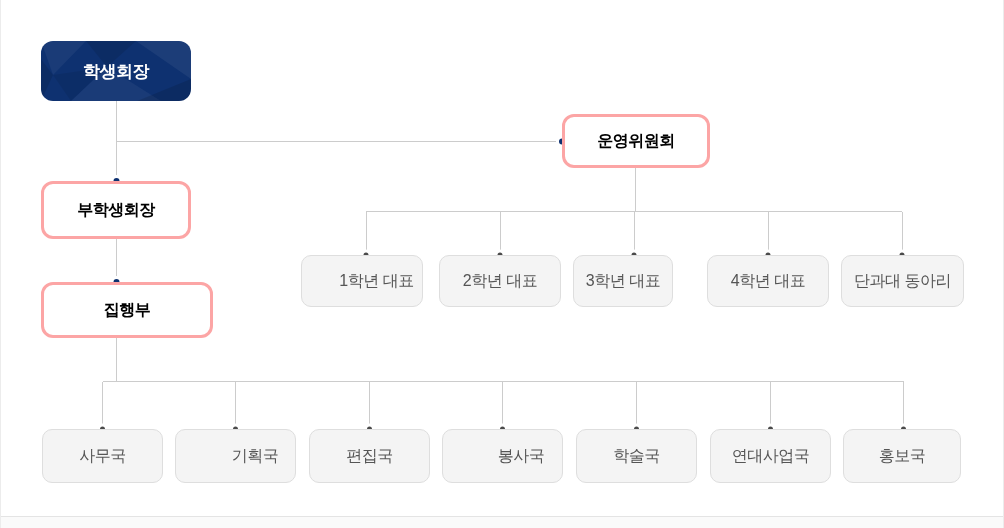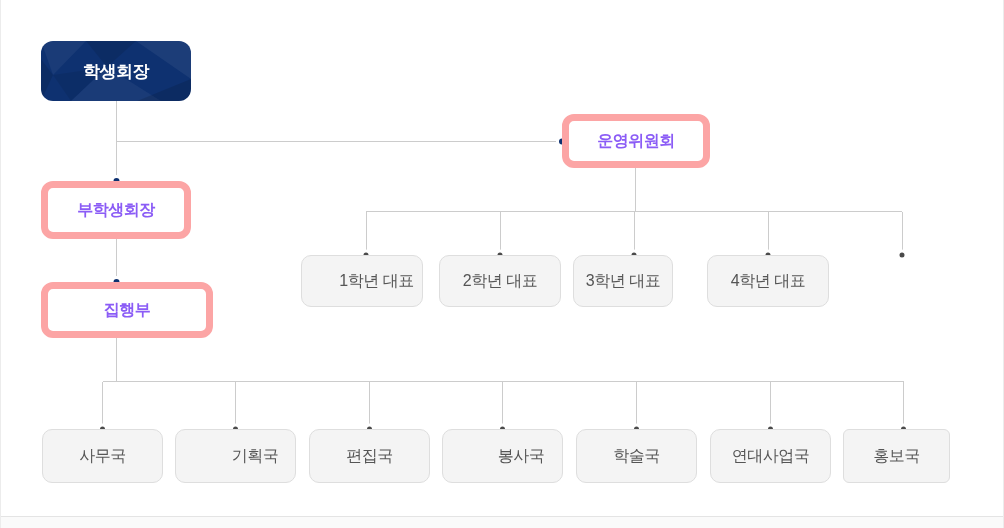--- a/index.html
+++ b/index.html
@@ -36,22 +36,22 @@
     font-size: 17px;
     overflow: hidden;
   }
   .node--president .facet {
     position: absolute;
     left: 0; top: 0;
   }
   .node--president .label { position: relative; }
   .node--white {
     background: #ffffff;
-    border: 7px solid #fca5a5;
-    color: #8b5cf6;
+    border: 3px solid #fca5a5;
+    color: #000000;
     font-weight: bold;
     font-size: 16px;
   }
   .node--gray {
     background: #f4f4f4;
     border: 1px solid #dedede;
     border-radius: 10px;
     color: #555555;
     font-weight: 500;
     font-size: 16px;
@@ -149,37 +149,40 @@
   </div>
   <div class="node node--gray" style="left:438px; top:255px; width:122px; height:52px;">
     <span>2학년 대표</span>
   </div>
   <div class="node node--gray" style="left:572px; top:255px; width:100px; height:52px;">
     <span>3학년 대표</span>
   </div>
   <div class="node node--gray" style="left:706px; top:255px; width:122px; height:52px;">
     <span>4학년 대표</span>
   </div>
+  <div class="node node--gray" style="left:840px; top:255px; width:123px; height:52px;">
+    <span>단과대 동아리</span>
+  </div>
 
   <div class="node node--gray" style="left:41px; top:429px; width:121px; height:54px;">
     <span>사무국</span>
   </div>
   <div class="node node--gray" style="left:174px; top:429px; width:121px; height:54px;padding-left:39px;">
     <span>기획국</span>
   </div>
   <div class="node node--gray" style="left:308px; top:429px; width:121px; height:54px;">
     <span>편집국</span>
   </div>
   <div class="node node--gray" style="left:441px; top:429px; width:121px; height:54px;padding-left:37px;">
     <span>봉사국</span>
   </div>
   <div class="node node--gray" style="left:575px; top:429px; width:121px; height:54px;">
     <span>학술국</span>
   </div>
   <div class="node node--gray" style="left:709px; top:429px; width:121px; height:54px;">
     <span>연대사업국</span>
   </div>
-  <div class="node node--gray" style="left:842px; top:429px; width:107px; height:54px;border-radius:6px;">
+  <div class="node node--gray" style="left:842px; top:429px; width:118px; height:54px;">
     <span>홍보국</span>
   </div>
 
   <div class="bottom-band"></div>
 </div>
 
 </body></html>

